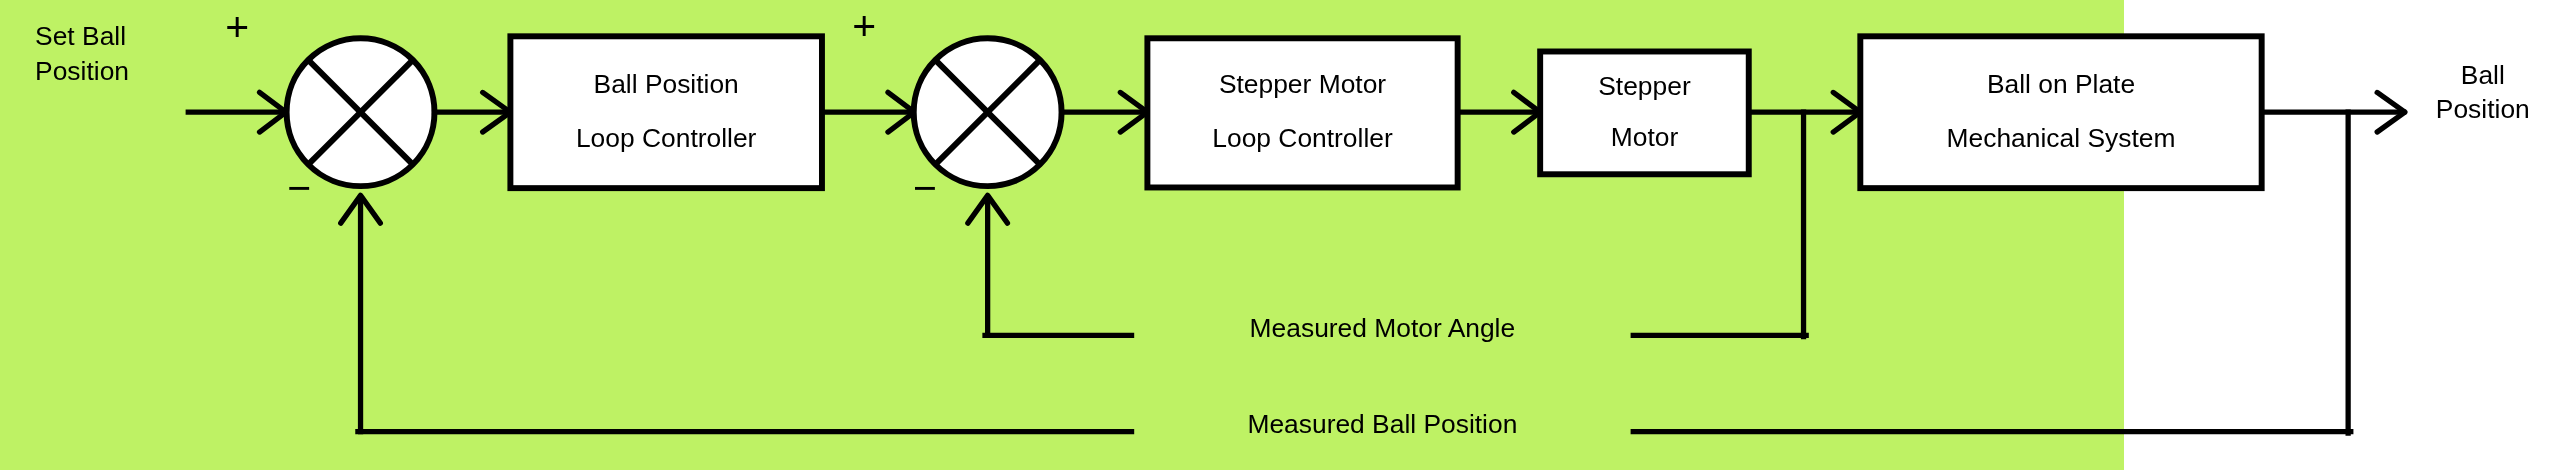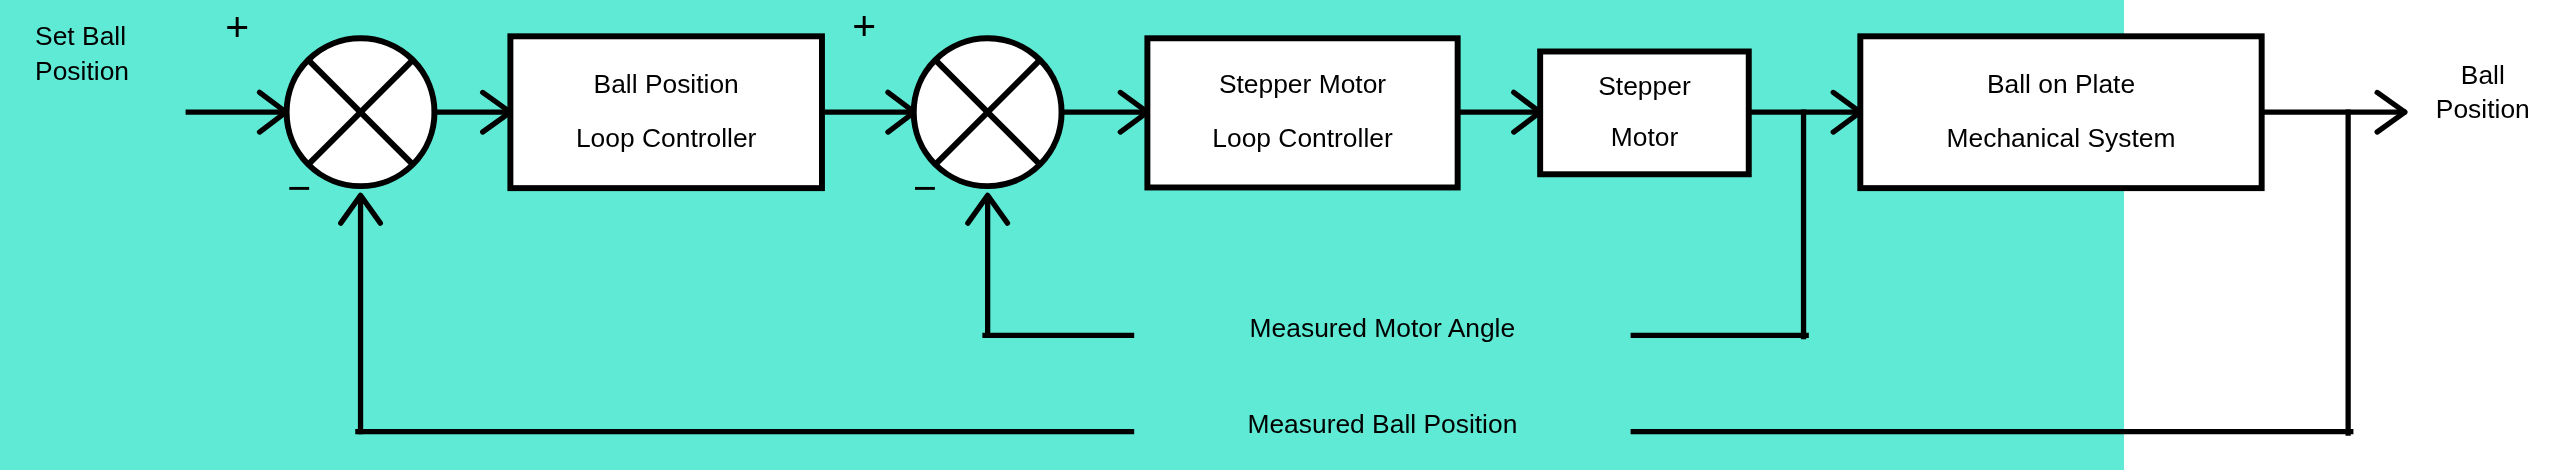--- a/index.html
+++ b/index.html
@@ -10,21 +10,21 @@
   body {
     width: 2576px;
     height: 470px;
     font-family: "Liberation Sans", sans-serif;
     overflow: hidden;
   }
   #diagram-root {
     position: relative;
     width: 2124px;
     height: 470px;
-    background: #5eead4;
+    background: #bef264;
   }
   svg#block-diagram {
     display: block;
     width: 2576px;
     height: 470px;
   }
   .wire {
     stroke: #000000;
     stroke-width: 8;
     fill: none;

